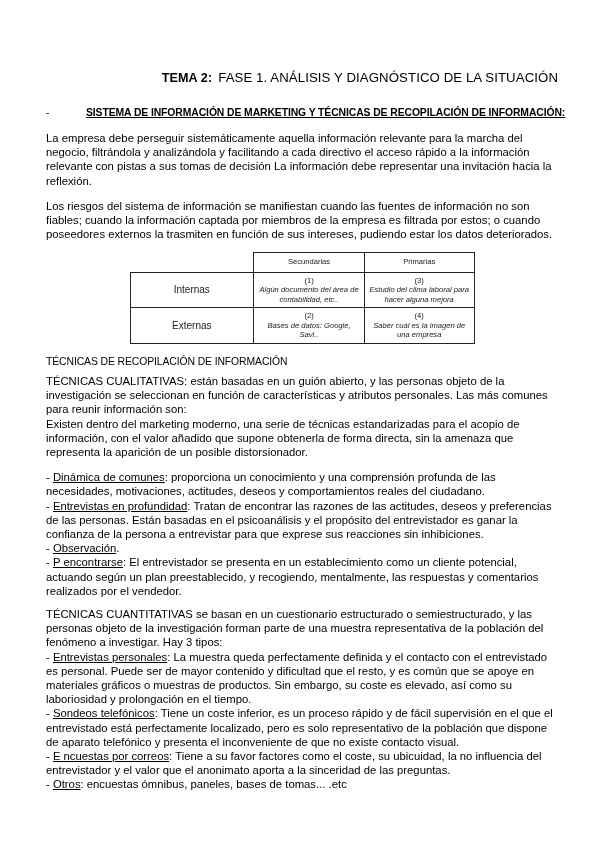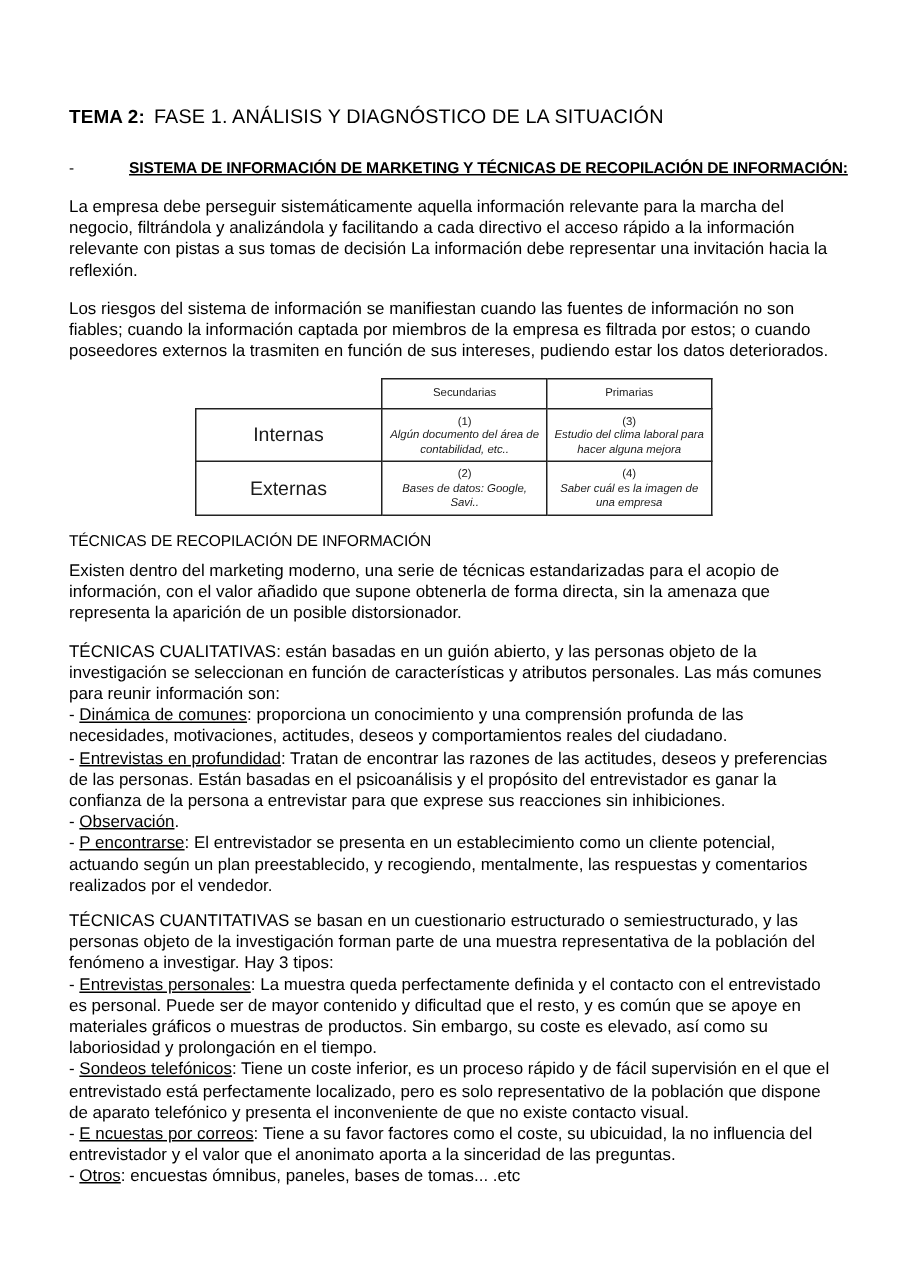--- a/index.html
+++ b/index.html
@@ -23,20 +23,21 @@
     padding: 70px 42px 20px 46px;
   }
 
   
   .doc-title {
     font-size: 12.6px;
     font-weight: bold;
     letter-spacing: 0.1px;
     margin: 0 0 22px 0;
     white-space: nowrap;
+    text-align: right;
   }
   .doc-title .tema {
     font-weight: bold;
   }
   .doc-title .rest {
     font-weight: normal;
     font-size: 13.2px;
     padding-left: 6px;
   }
 
@@ -89,21 +90,21 @@
     vertical-align: middle;
     border: 1px solid #222222;
     line-height: 9.5px;
   }
   table.info-table td.blank {
     border: none;
     width: 125px;
   }
   table.info-table td.rowhead {
     width: 125px;
-    font-size: 13px;
+    font-size: 10px;
   }
   table.info-table td.hdr {
     padding: 4px 4px 5px 4px;
   }
   table.info-table td.cell {
     width: 110px;
   }
   .ital {
     font-style: italic;
   }
@@ -165,23 +166,23 @@
           <td class="cell">
             <span class="num">(4)</span><br>
             <span class="ital">Saber cuál es la imagen de una empresa</span>
           </td>
         </tr>
       </tbody>
     </table>
   </div>
 
   <div class="sub-heading">TÉCNICAS DE RECOPILACIÓN DE INFORMACIÓN</div>
+  <p class="body tight"><span>TÉCNICAS CUALITATIVAS</span><span>: están basadas en un guión abierto, y las personas objeto de la investigación se seleccionan en función de características y atributos personales. Las más comunes para reunir información son:</span></p>
+
   <p class="body">Existen dentro del marketing moderno, una serie de técnicas estandarizadas para el acopio de información, con el valor añadido que supone obtenerla de forma directa, sin la amenaza que representa la aparición de un posible distorsionador.</p>
-
-  <p class="body tight"><span>TÉCNICAS CUALITATIVAS</span><span>: están basadas en un guión abierto, y las personas objeto de la investigación se seleccionan en función de características y atributos personales. Las más comunes para reunir información son:</span></p>
   <p class="body tight"><span>- </span><span class="u">Dinámica de comunes</span><span>: proporciona un conocimiento y una comprensión profunda de las necesidades, motivaciones, actitudes, deseos y comportamientos reales del ciudadano.</span></p>
   <p class="body tight"><span>- </span><span class="u">Entrevistas en profundidad</span><span>: Tratan de encontrar las razones de las actitudes, deseos y preferencias de las personas. Están basadas en el psicoanálisis y el propósito del entrevistador es ganar la confianza de la persona a entrevistar para que exprese sus reacciones sin inhibiciones.</span></p>
   <p class="body tight"><span>- </span><span class="u">Observación</span><span>.</span></p>
   <p class="body tight"><span>- </span><span class="u">P encontrarse</span><span>: El entrevistador se presenta en un establecimiento como un cliente potencial, actuando según un plan preestablecido, y recogiendo, mentalmente, las respuestas y comentarios realizados por el vendedor.</span></p>
 
   <div class="block-gap"></div>
 
   <p class="body tight"><span>TÉCNICAS CUANTITATIVAS</span><span> se basan en un cuestionario estructurado o semiestructurado, y las personas objeto de la investigación forman parte de una muestra representativa de la población del fenómeno a investigar. Hay 3 tipos:</span></p>
   <p class="body tight"><span>- </span><span class="u">Entrevistas personales</span><span>: La muestra queda perfectamente definida y el contacto con el entrevistado es personal. Puede ser de mayor contenido y dificultad que el resto, y es común que se apoye en materiales gráficos o muestras de productos. Sin embargo, su coste es elevado, así como su laboriosidad y prolongación en el tiempo.</span></p>
   <p class="body tight"><span>- </span><span class="u">Sondeos telefónicos</span><span>: Tiene un coste inferior, es un proceso rápido y de fácil supervisión en el que el entrevistado está perfectamente localizado, pero es solo representativo de la población que dispone de aparato telefónico y presenta el inconveniente de que no existe contacto visual.</span></p>

